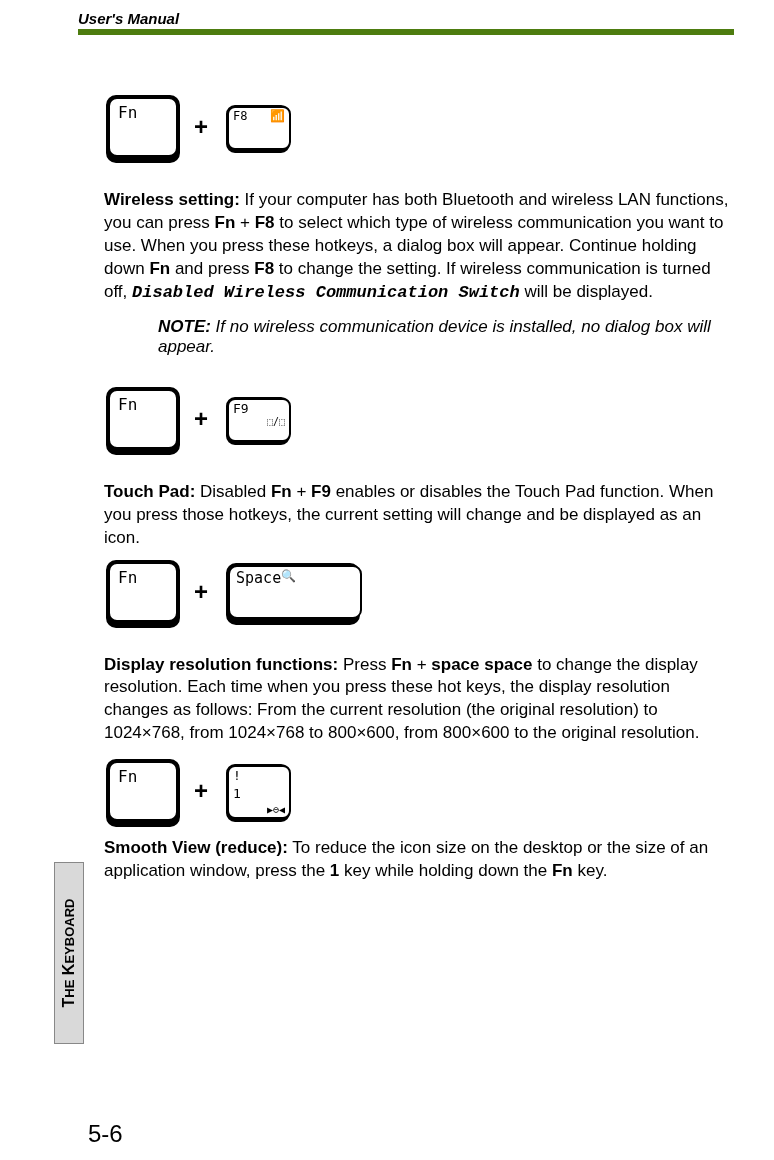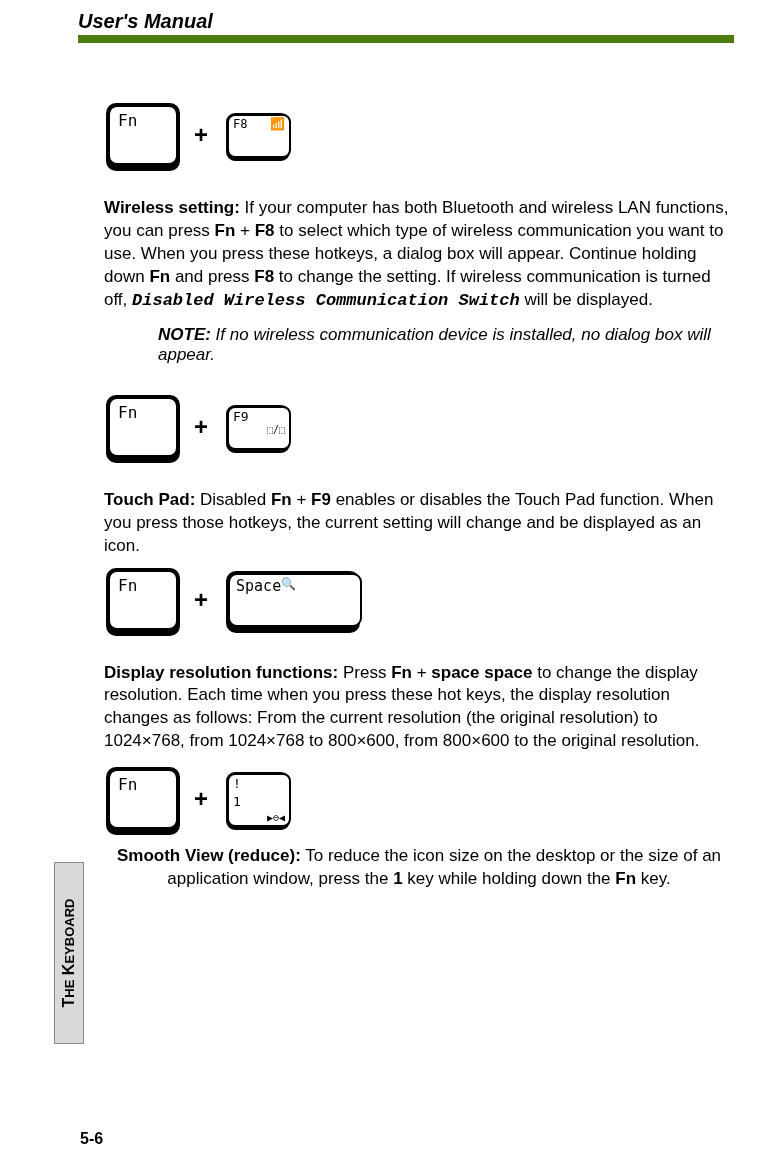--- a/index.html
+++ b/index.html
@@ -11,22 +11,22 @@
     color: #000;
   }
   .page {
     padding: 10px 40px 10px 78px;
     position: relative;
     min-height: 1140px;
   }
   .header {
     font-style: italic;
     font-weight: bold;
-    font-size: 20px;
-    border-bottom: 8px solid #4d7c0f;
+    font-size: 15px;
+    border-bottom: 6px solid #4d7c0f;
     padding-bottom: 2px;
     margin-bottom: 60px;
   }
   .key-row {
     display: flex;
     align-items: center;
     gap: 18px;
     margin: 14px 0 14px 28px;
   }
   .key-fn {
@@ -143,23 +143,23 @@
   .sidetab-text {
     transform: rotate(-90deg);
     white-space: nowrap;
     font-size: 16px;
     font-weight: bold;
   }
   .sidetab-text .sm { font-size: 13px; }
   .page-num {
     position: absolute;
     bottom: 12px;
-    left: 80px;
-    font-weight: bold;
-    font-size: 16px;
+    left: 88px;
+    font-weight: normal;
+    font-size: 24px;
   }
   b { font-weight: bold; }
 </style>
 </head>
 <body>
 
 <div class="page">
   <div class="header">User's Manual</div>
 
   <div class="key-row">
@@ -234,21 +234,21 @@
     <div class="key-small" style="height:54px;">
       <div class="outer" style="height:54px;"></div>
       <div class="inner" style="height:46px; justify-content:space-between;">
         <span>!</span>
         <span>1</span>
         <span class="sub">▶⊖◀</span>
       </div>
     </div>
   </div>
 
-  <p class="para" style="margin-top:10px;text-align:center;">
+  <p class="para" style="margin-top:10px;">
     <span class="sec-title">Smooth View (reduce):</span><span> To reduce the icon size on the desktop or the size of an application window, press the </span><b>1</b><span> key while holding down the </span><b>Fn</b><span> key.</span>
   </p>
 
   <div class="sidetab">
     <div class="sidetab-text">
       <span>T</span><span class="sm">HE</span><span> K</span><span class="sm">EYBOARD</span>
     </div>
   </div>
 
   <div class="page-num">5-6</div>

